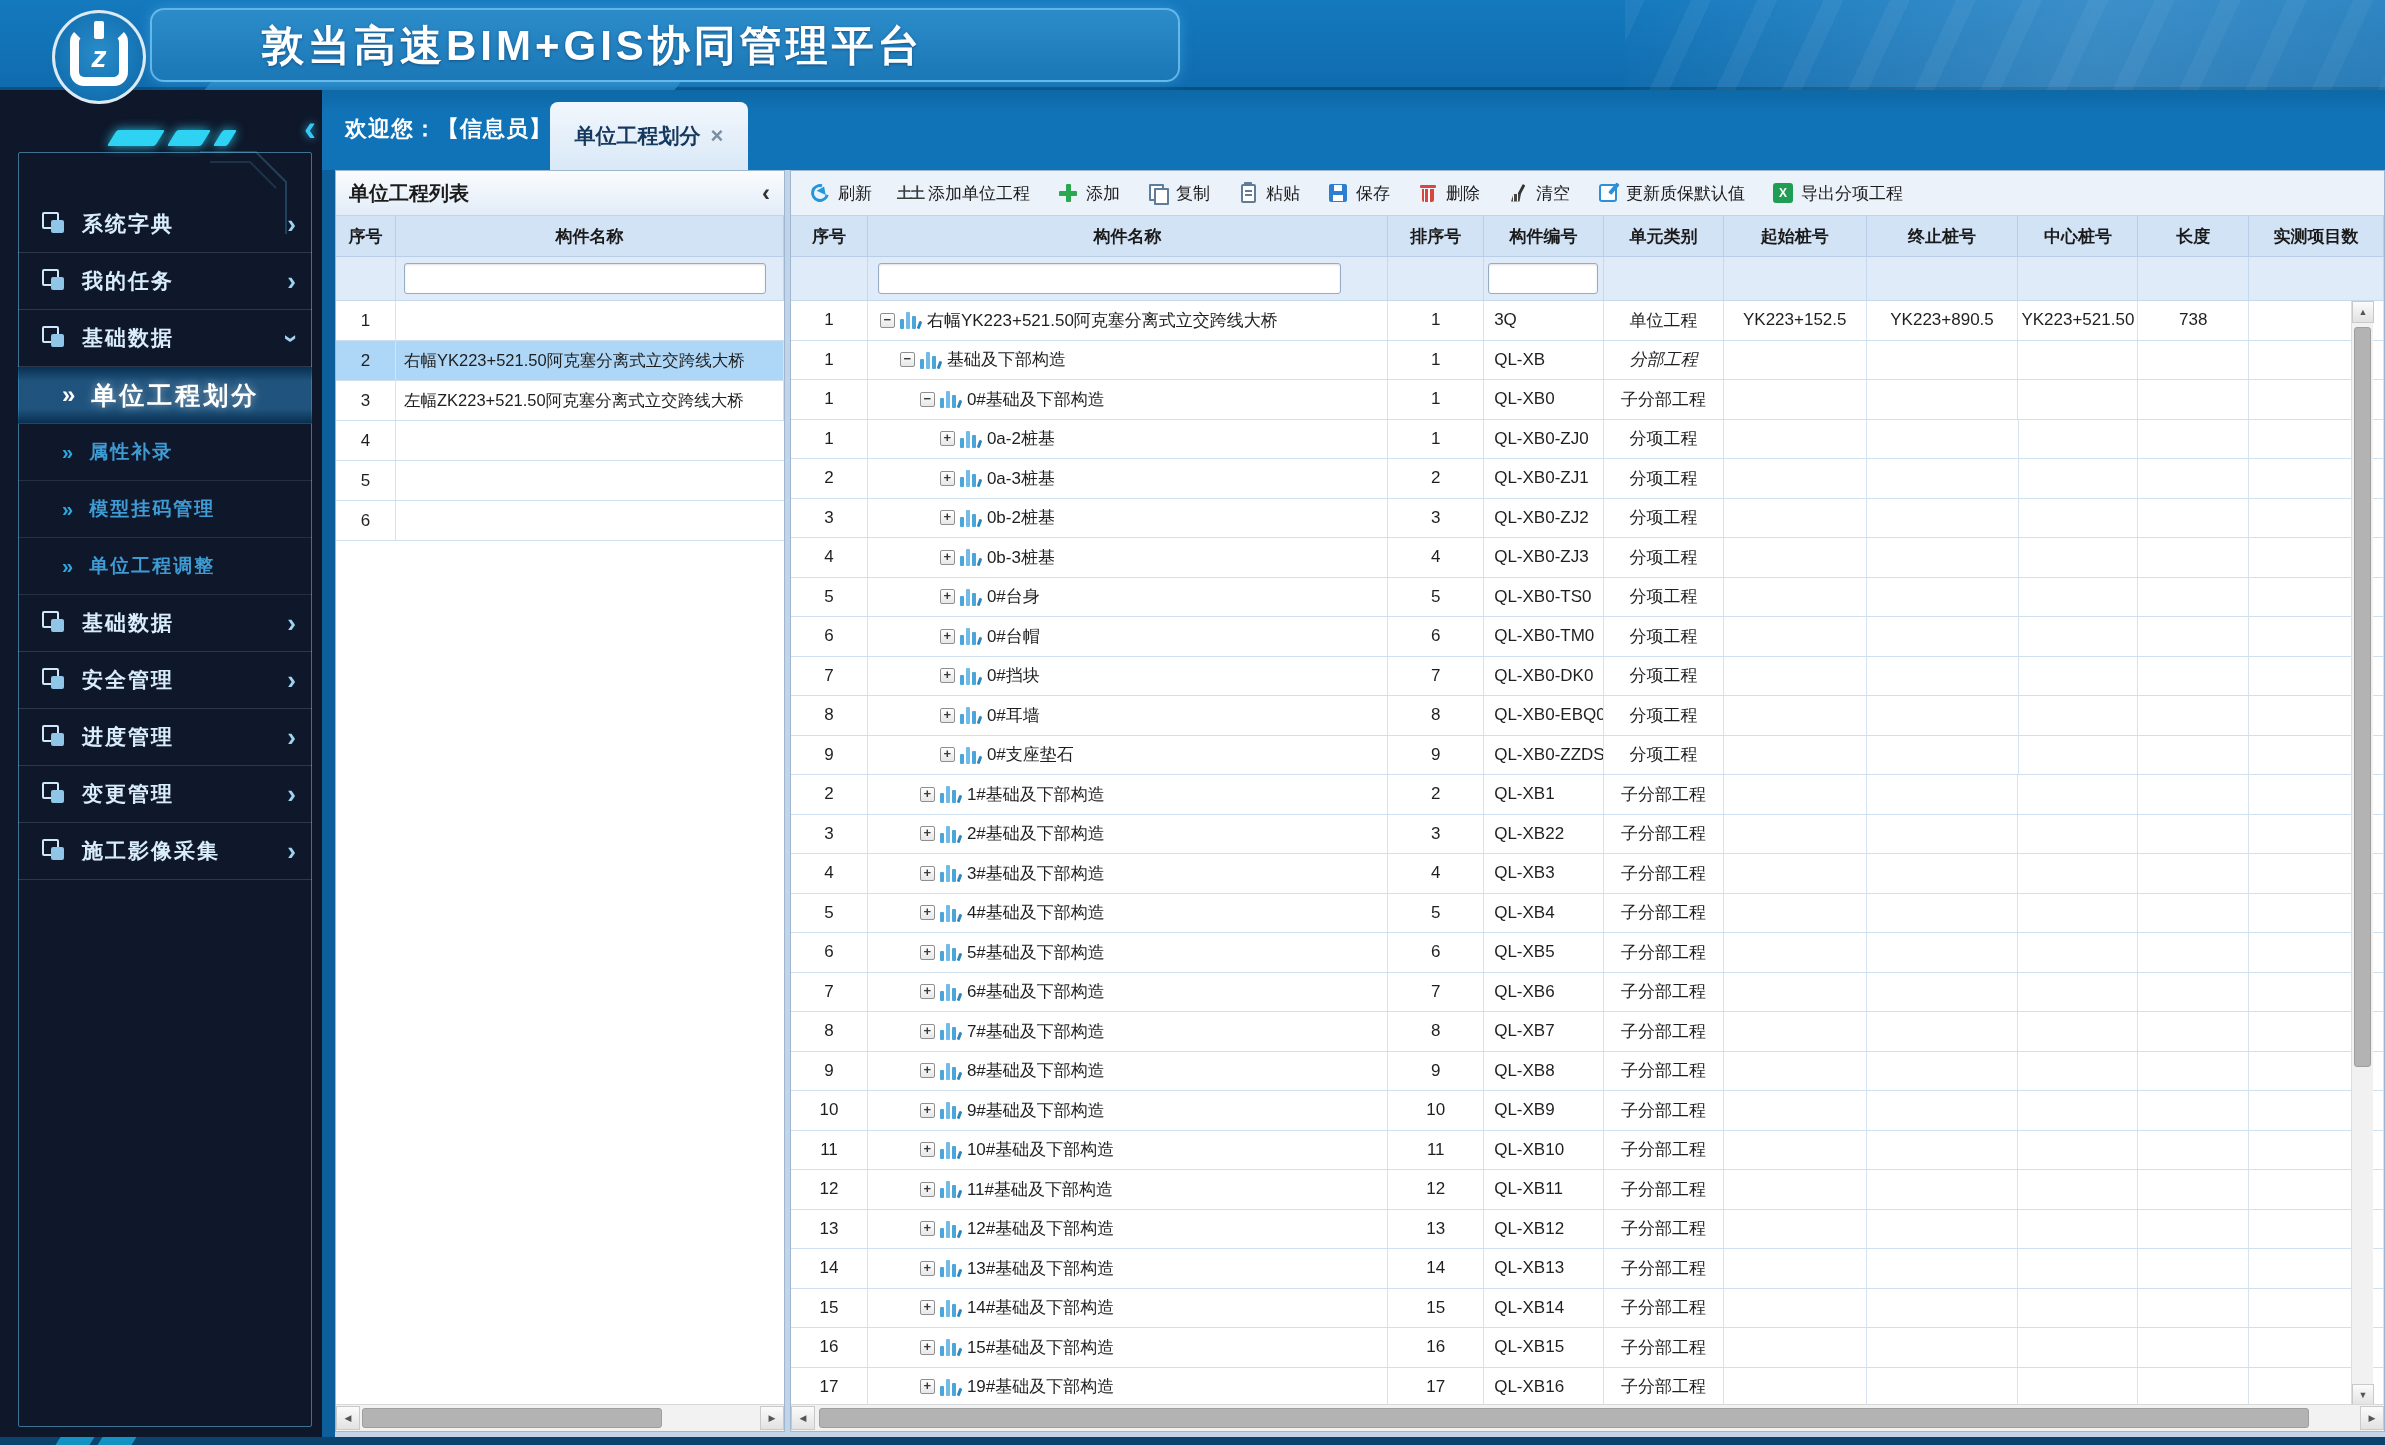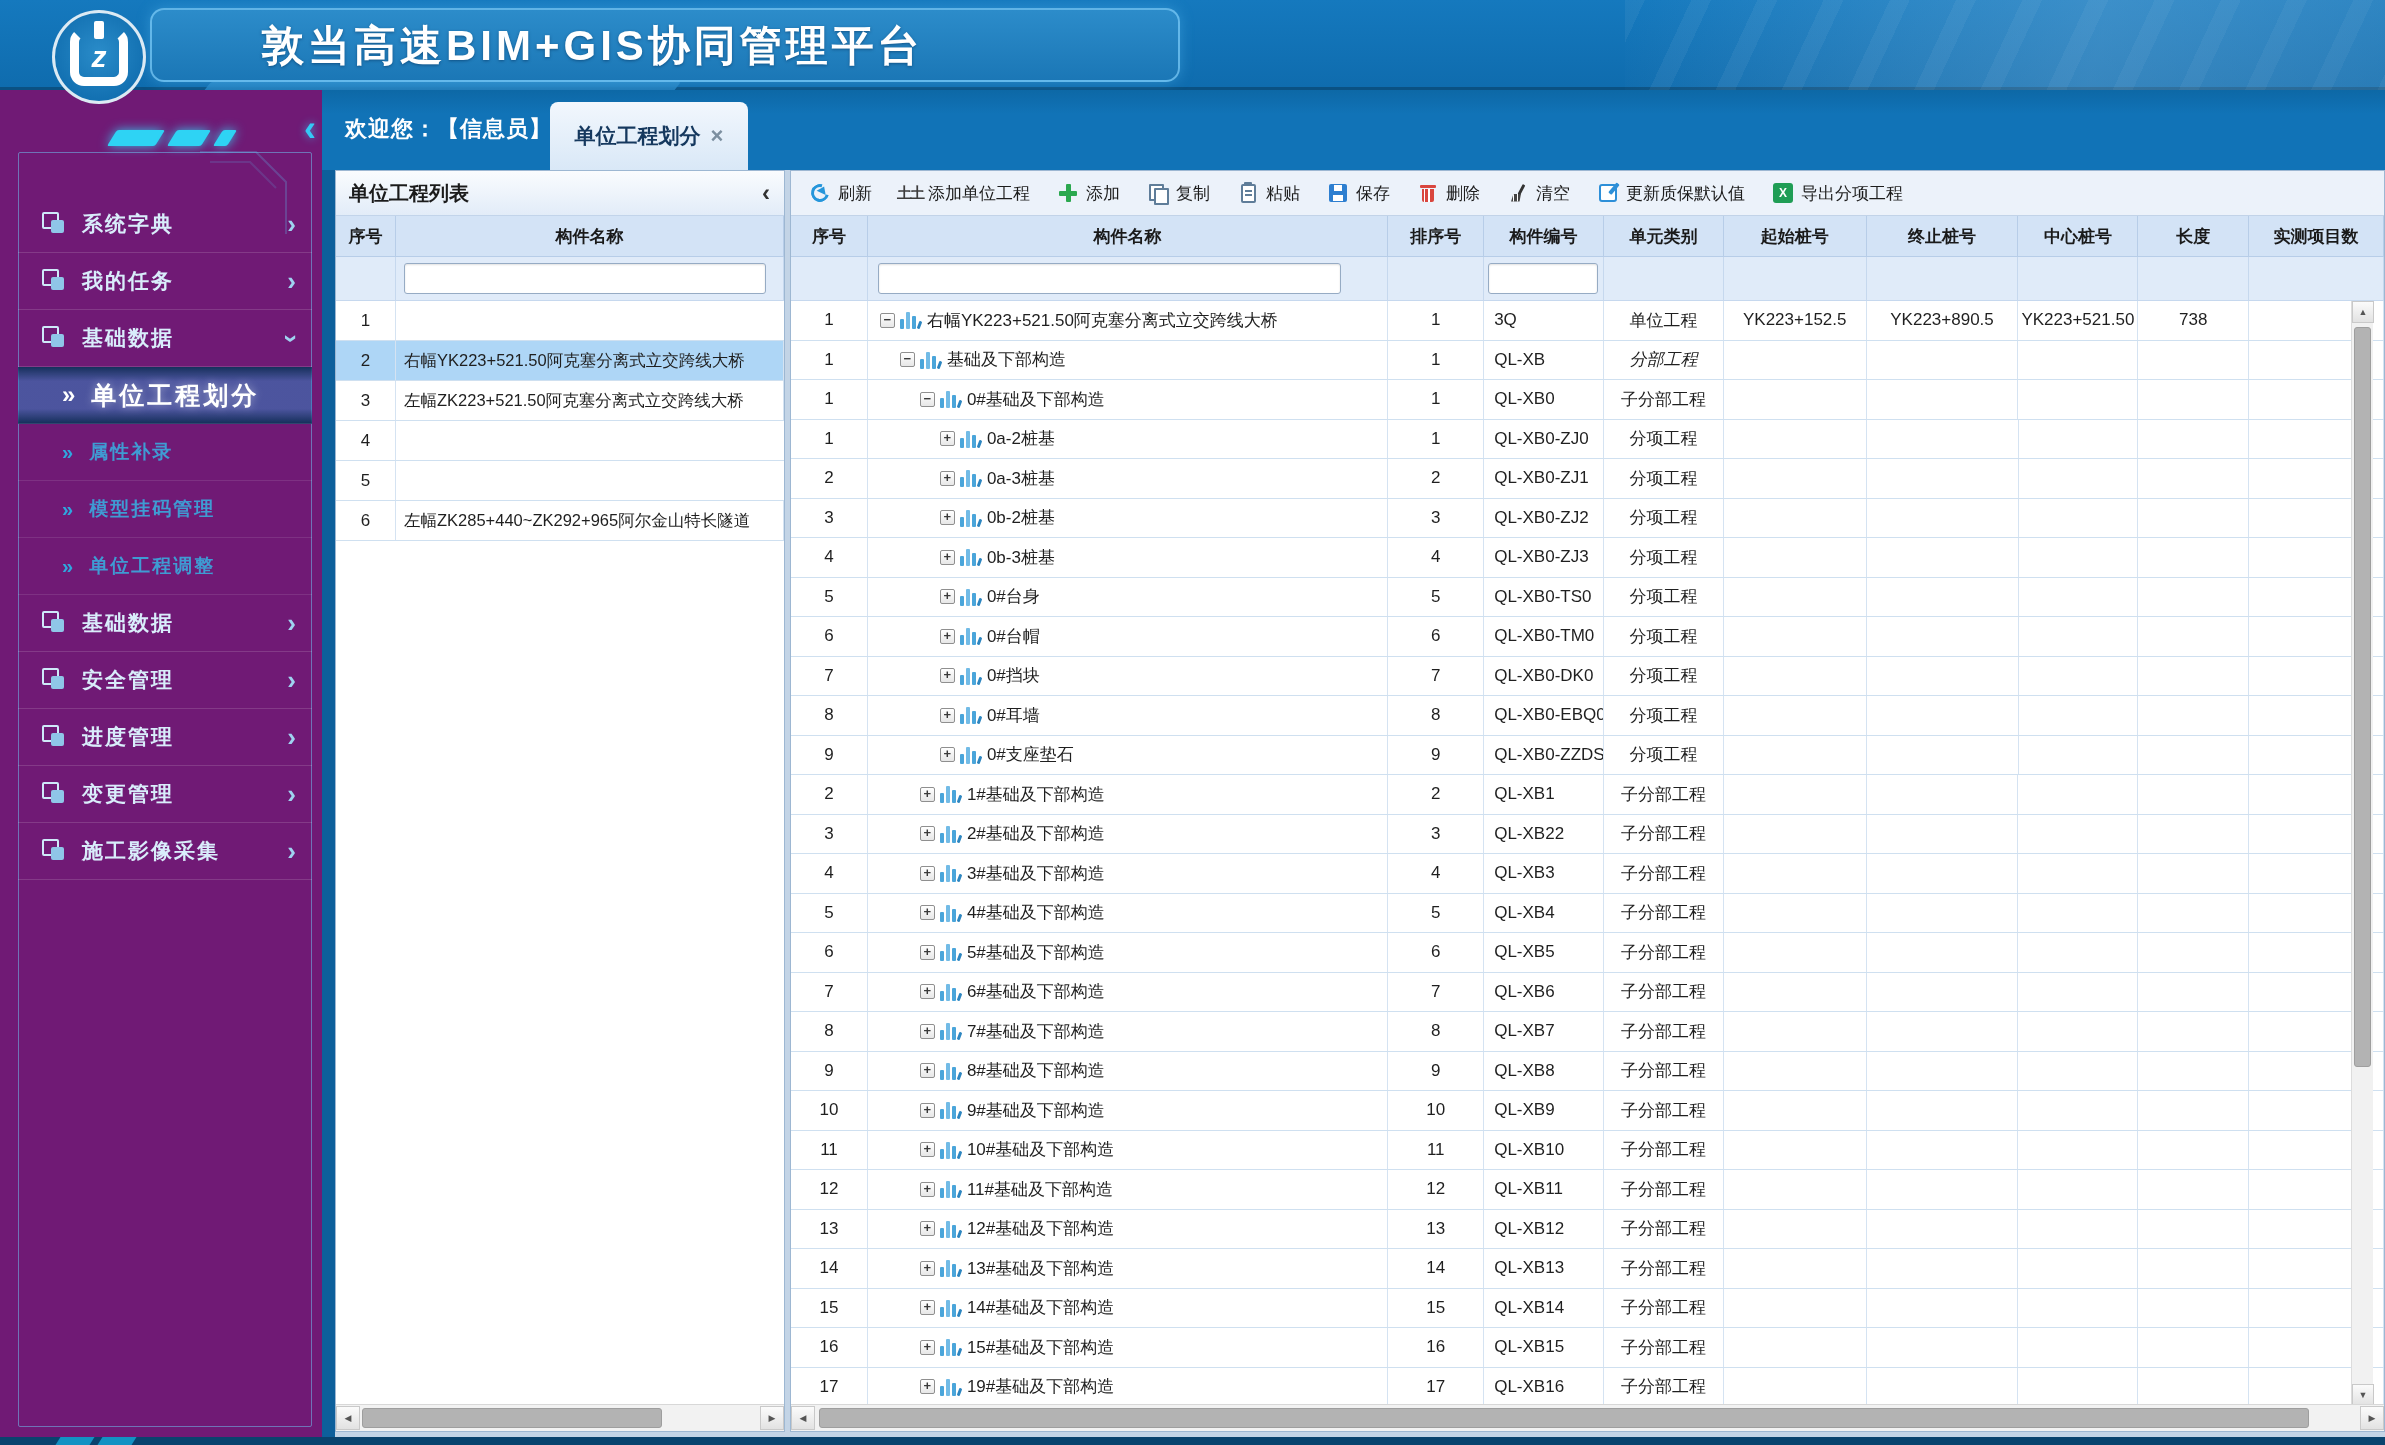--- a/index.html
+++ b/index.html
@@ -38,21 +38,21 @@
     font-weight:bold; z-index:6; text-shadow:0 0 8px rgba(53,200,245,.8); }
   .welcome-text { position:absolute; left:345px; top:90px; height:80px; line-height:78px;
     color:#ffffff; font-size:22px; font-weight:bold; letter-spacing:1px; }
   .active-tab { position:absolute; left:550px; top:102px; width:198px; height:68px;
     background:linear-gradient(180deg,#f2f7fd 0%,#d9e8f7 100%); border-radius:8px 8px 0 0;
     display:flex; align-items:center; justify-content:center; gap:10px; }
   .active-tab .tab-label { color:#15385e; font-size:21px; font-weight:bold; }
   .active-tab .tab-close { color:#7c8fa0; color:#7c8fa0; font-size:22px; font-weight:bold; line-height:1; }
 
   
-  .sidebar { position:absolute; left:0; top:90px; width:322px; height:1347px; background:#701a75; }
+  .sidebar { position:absolute; left:0; top:90px; width:322px; height:1347px; background:#0f172a; }
   .side-frame { position:absolute; left:18px; top:62px; width:294px; height:1275px;
     border:1px solid rgba(110,205,248,.5); border-radius:2px; }
   .deco-bars { position:absolute; left:112px; top:40px; height:18px; display:flex; gap:12px; }
   .deco-bars i { display:block; height:16px; background:#2ed3f4; transform:skewX(-32deg);
     border-radius:2px; box-shadow:0 0 10px rgba(46,211,244,.9); }
   .deco-bars i:nth-child(1){ width:48px; } .deco-bars i:nth-child(2){ width:34px; } .deco-bars i:nth-child(3){ width:14px; }
   .circuit { position:absolute; left:196px; top:58px; opacity:.5; }
   .side-menu { position:absolute; left:18px; top:106px; width:294px; }
   .menu-item { height:57px; display:flex; align-items:center; position:relative;
     border-bottom:1px solid rgba(255,255,255,.14); cursor:default; }
@@ -305,21 +305,20 @@
         <div class="cell" style="width: 388px; padding-left: 8px; font-size: 16.5px;">左幅ZK223+521.50阿克塞分离式立交跨线大桥</div>
       </div>
       <div class="trow">
         <div class="cell center" style="width: 60px;">4</div>
       </div>
       <div class="trow">
         <div class="cell center" style="width: 60px;">5</div>
       </div>
       <div class="trow">
         <div class="cell center" style="width: 60px;">6</div>
-        <div class="cell" style="width: 388px; padding-left: 8px; font-size: 16.5px;">左幅ZK285+440~ZK292+965阿尔金山特长隧道</div>
       </div>
     </div>
   <div class="hscroll" style="width:448px;">
     <div class="sb-btn sb-left">◀</div>
     <div class="sb-thumb" style="left:26px; width:300px;"></div>
     <div class="sb-btn sb-right">▶</div>
   </div>
 </div>
 
 <div class="panel main-panel">

